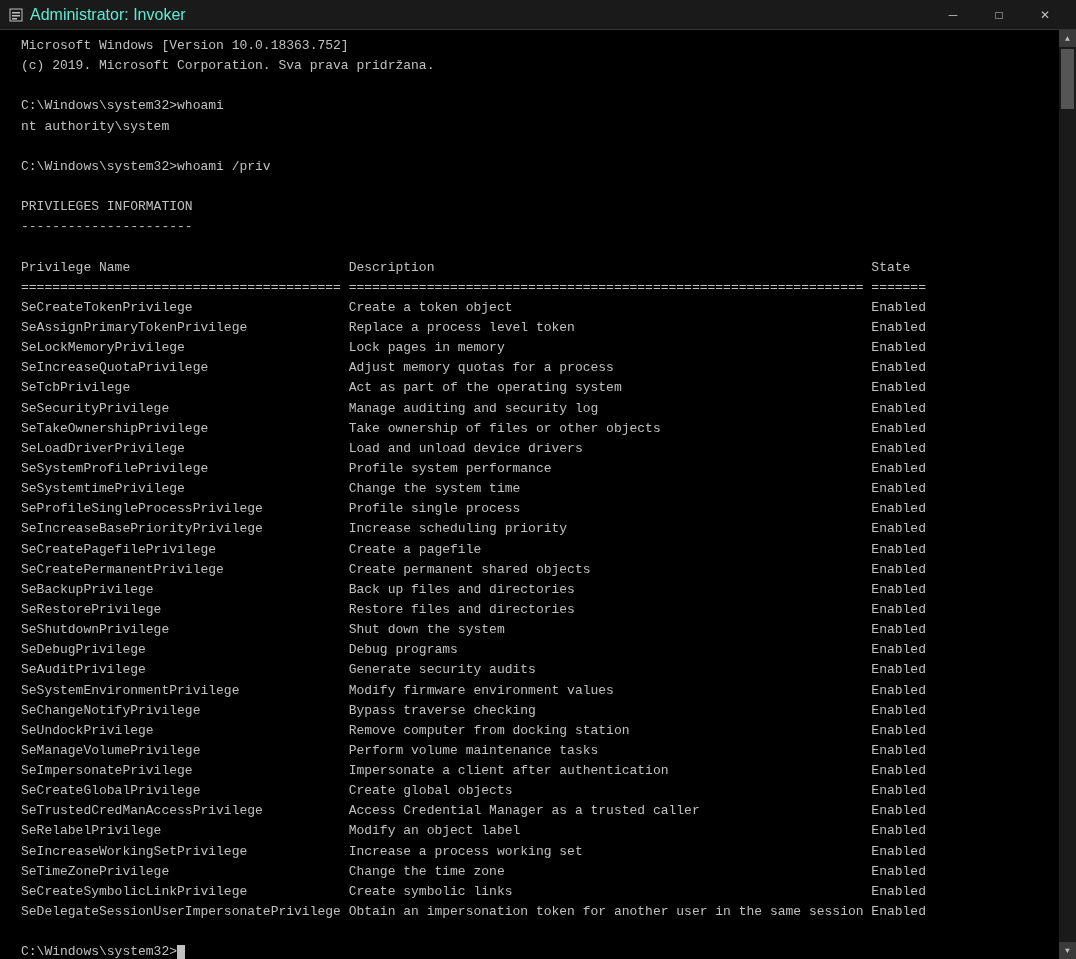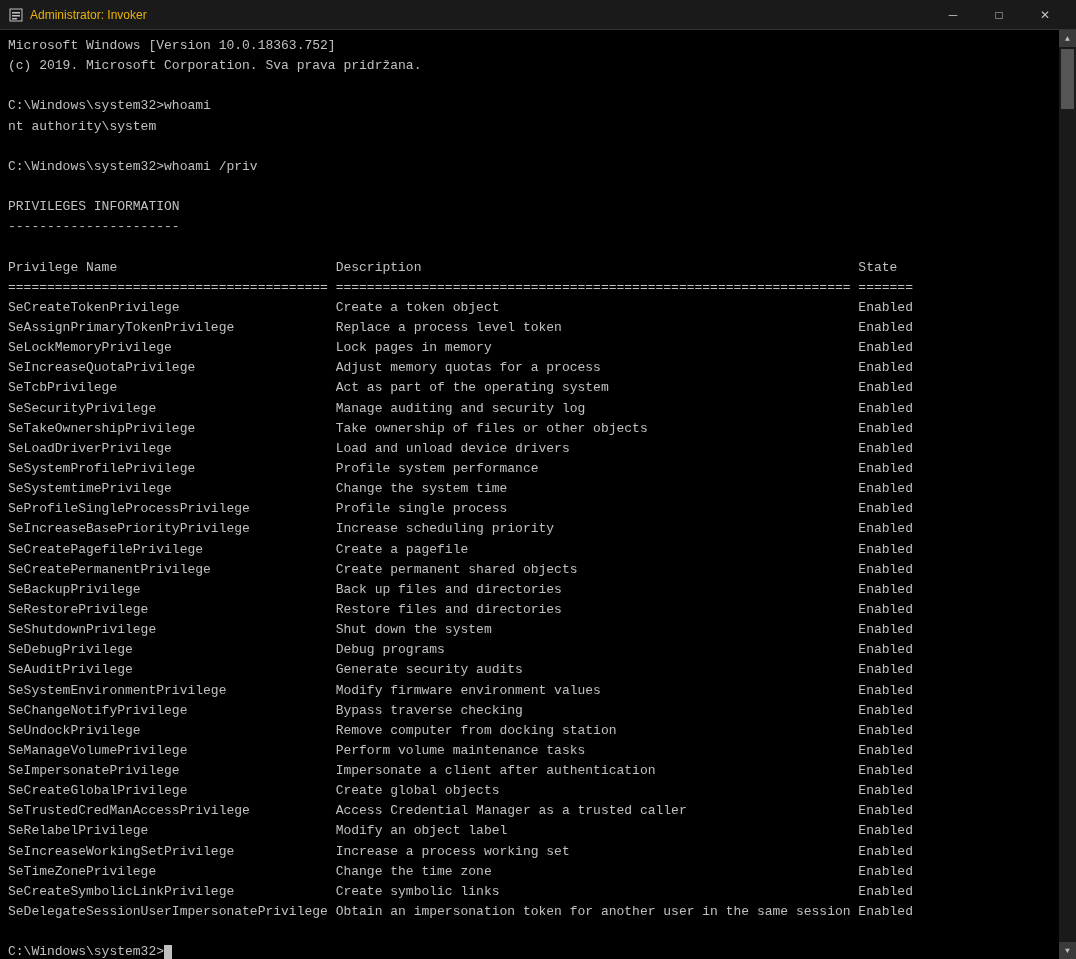--- a/index.html
+++ b/index.html
@@ -31,22 +31,22 @@
       height: 16px;
       margin-right: 6px;
       display: flex;
       align-items: center;
       justify-content: center;
       color: #c0c0c0;
       font-size: 12px;
     }
     .title-bar-text {
       flex: 1;
-      color: #eab308;
-      font-size: 12px;
+      color: #5eead4;
+      font-size: 16px;
       font-family: 'Segoe UI', sans-serif;
     }
     .title-bar-buttons {
       display: flex;
       gap: 0;
     }
     .title-btn {
       width: 46px;
       height: 30px;
       display: flex;
@@ -54,20 +54,21 @@
       justify-content: center;
       cursor: pointer;
       font-size: 12px;
       color: #c0c0c0;
       font-family: 'Segoe UI', sans-serif;
     }
     .content-area {
       display: flex;
       flex: 1;
       overflow: hidden;
+      padding-left: 13px;
     }
     .scrollbar {
       width: 17px;
       background: #1a1a1a;
       display: flex;
       flex-direction: column;
       align-items: center;
       flex-shrink: 0;
     }
     .scrollbar-arrow {

